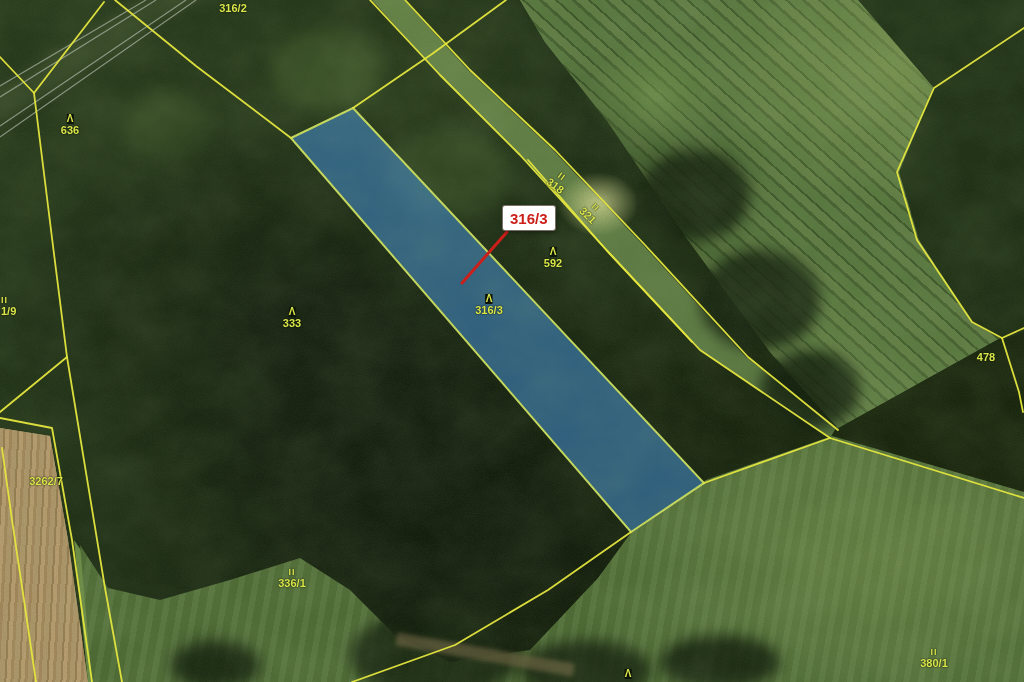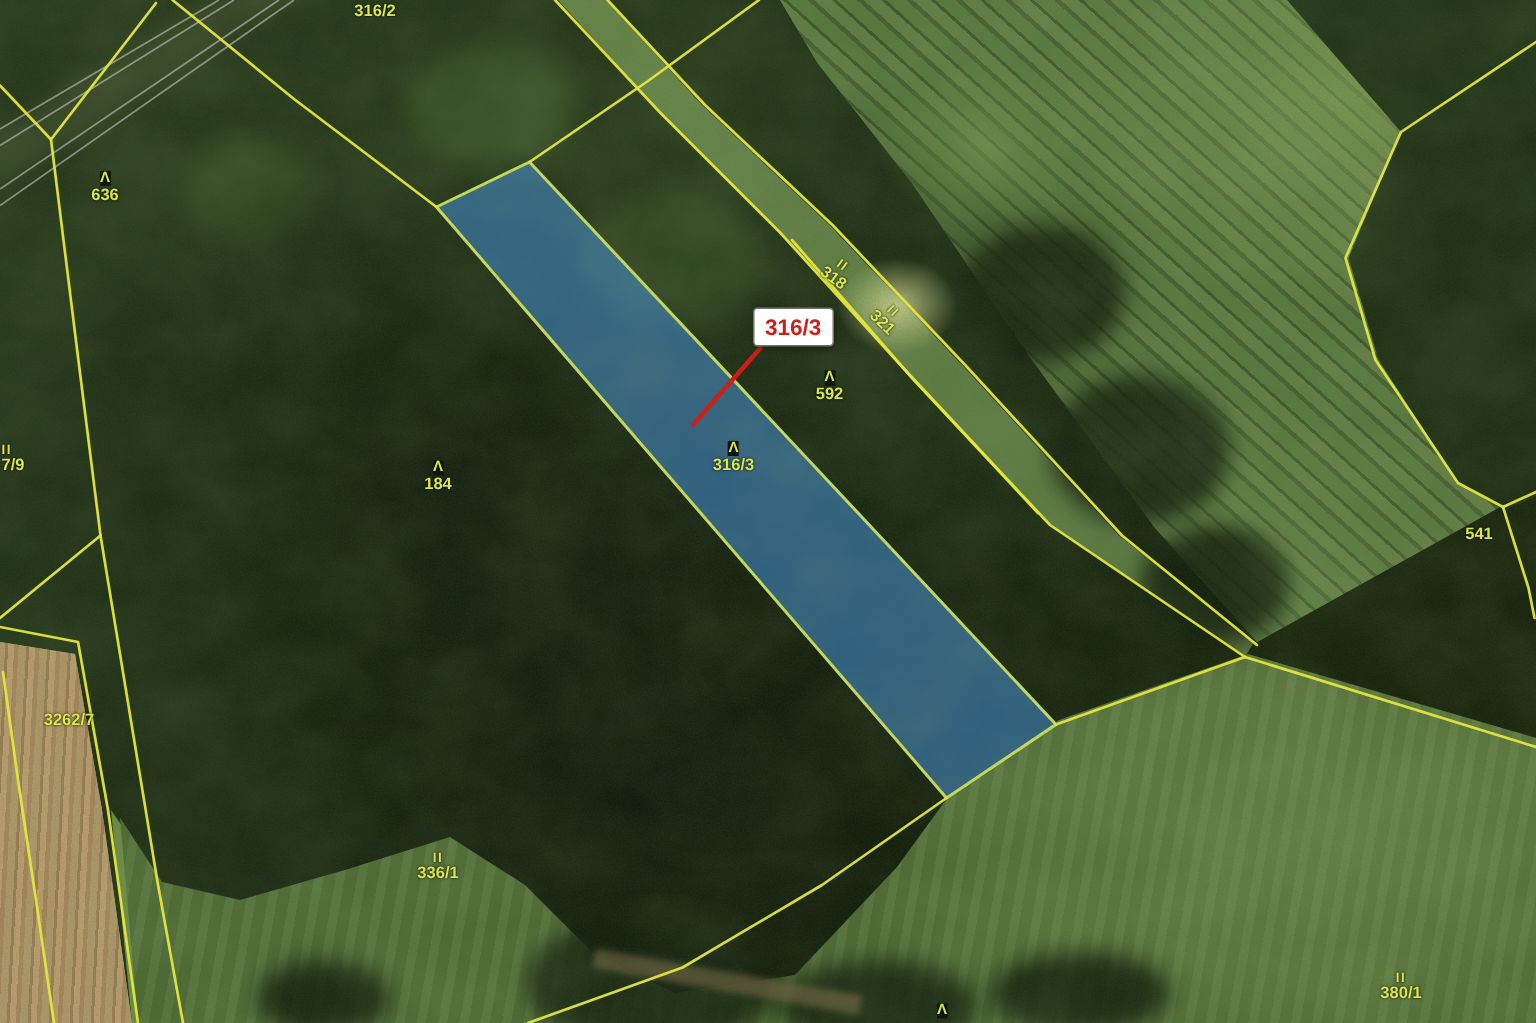--- a/index.html
+++ b/index.html
@@ -173,21 +173,21 @@
       <path class="b" d="M2,448 L12,520 L24,600 L36,682"></path>
       <path class="b" d="M1024,28 L934,88 L897,172 L917,240 L972,322 L1002,338"></path>
       <path class="b" d="M1002,338 L1024,328"></path>
       <path class="b" d="M1002,338 L1019,392 L1023,412"></path>
     </g>
 
     <line class="leader" x1="507" y1="232" x2="462" y2="283"></line>
   </svg>
 
   <div id="labels" class="layer">
-      <div class="plabel" style="left: 233px; top: 8px; transform: translate(-50%, -50%); margin-left: 17px;">
+      <div class="plabel" style="left: 233px; top: 8px; transform: translate(-50%, -50%);">
         <span>316/2</span>
       </div>
       <div class="plabel" style="left: 70px; top: 125px; transform: translate(-50%, -50%);">
         <span class="sym forest">Λ</span>
         <span>636</span>
       </div>
       <div class="plabel" style="left: 558px; top: 182px; transform: translate(-50%, -50%) rotate(36deg);">
         <span class="sym grassland">II</span>
         <span>318</span>
       </div>
@@ -198,28 +198,28 @@
       <div class="plabel" style="left: 553px; top: 258px; transform: translate(-50%, -50%);">
         <span class="sym forest">Λ</span>
         <span>592</span>
       </div>
       <div class="plabel" style="left: 489px; top: 305px; transform: translate(-50%, -50%);">
         <span class="sym forest">Λ</span>
         <span>316/3</span>
       </div>
       <div class="plabel" style="left: 292px; top: 318px; transform: translate(-50%, -50%);">
         <span class="sym forest">Λ</span>
-        <span>184</span>
+        <span>333</span>
       </div>
       <div class="plabel" style="left: 1px; top: 306px; transform: translate(0px, -50%); align-items: flex-start;">
         <span class="sym grassland">II</span>
-        <span>7/9</span>
+        <span>1/9</span>
       </div>
       <div class="plabel" style="left: 986px; top: 357px; transform: translate(-50%, -50%);">
-        <span>541</span>
+        <span>478</span>
       </div>
       <div class="plabel" style="left: 46px; top: 481px; transform: translate(-50%, -50%);">
         <span>3262/7</span>
       </div>
       <div class="plabel" style="left: 292px; top: 578px; transform: translate(-50%, -50%);">
         <span class="sym grassland">II</span>
         <span>336/1</span>
       </div>
       <div class="plabel" style="left: 934px; top: 658px; transform: translate(-50%, -50%);">
         <span class="sym grassland">II</span>

